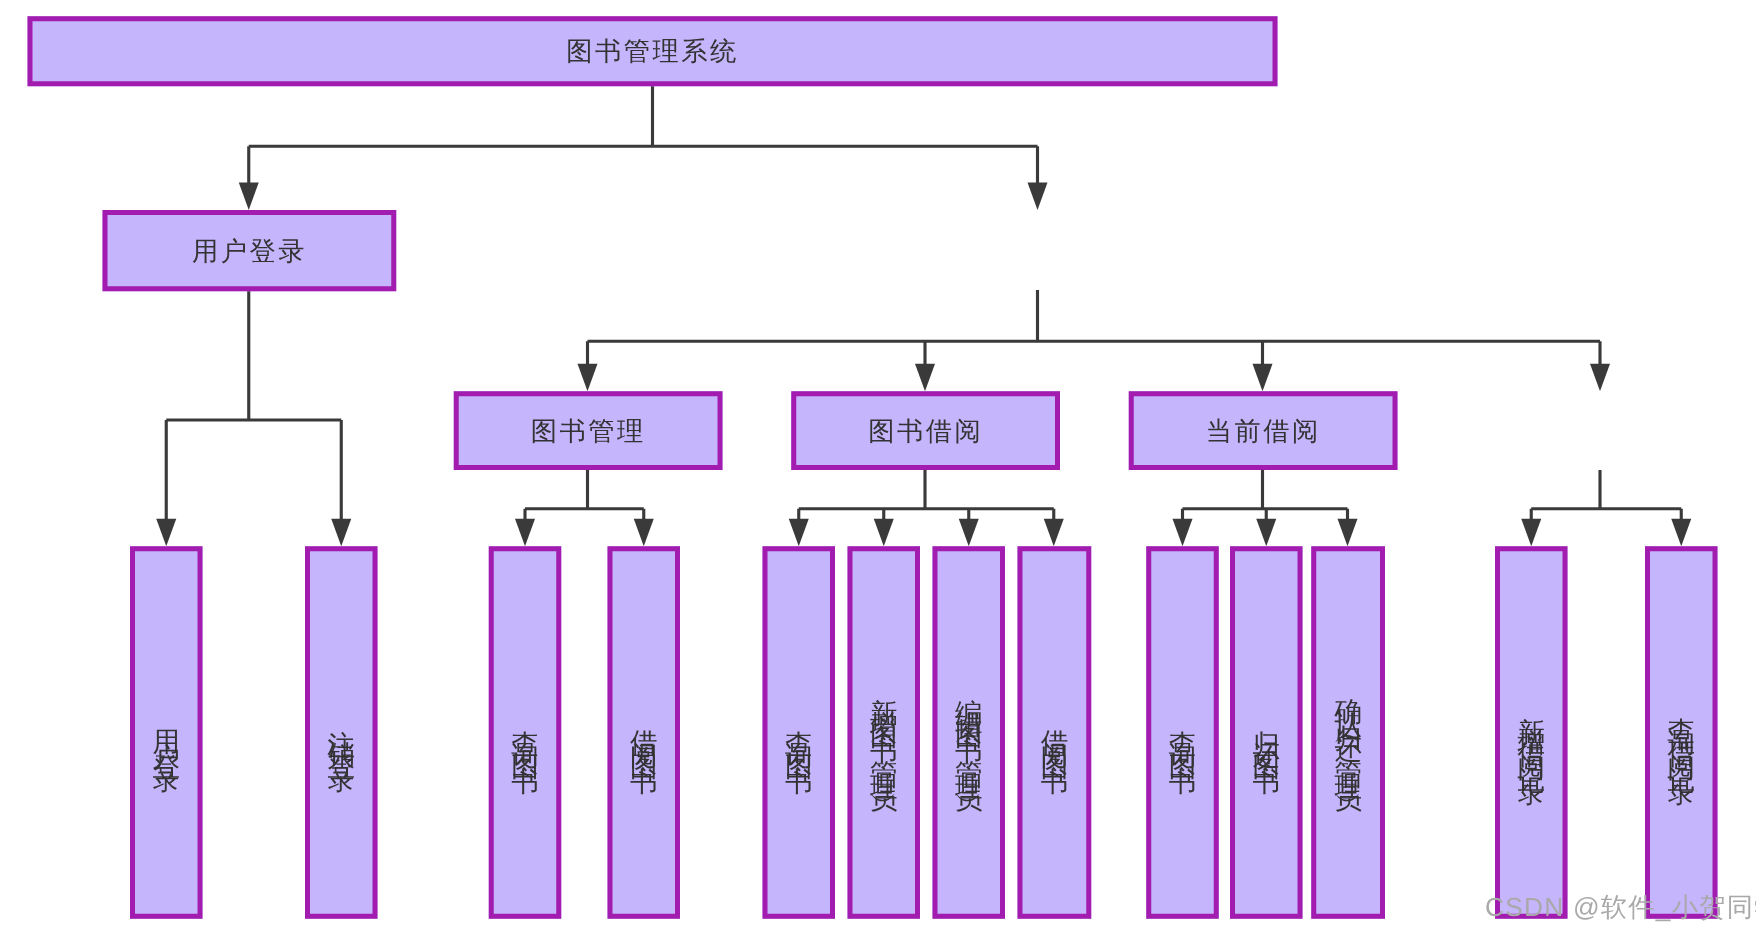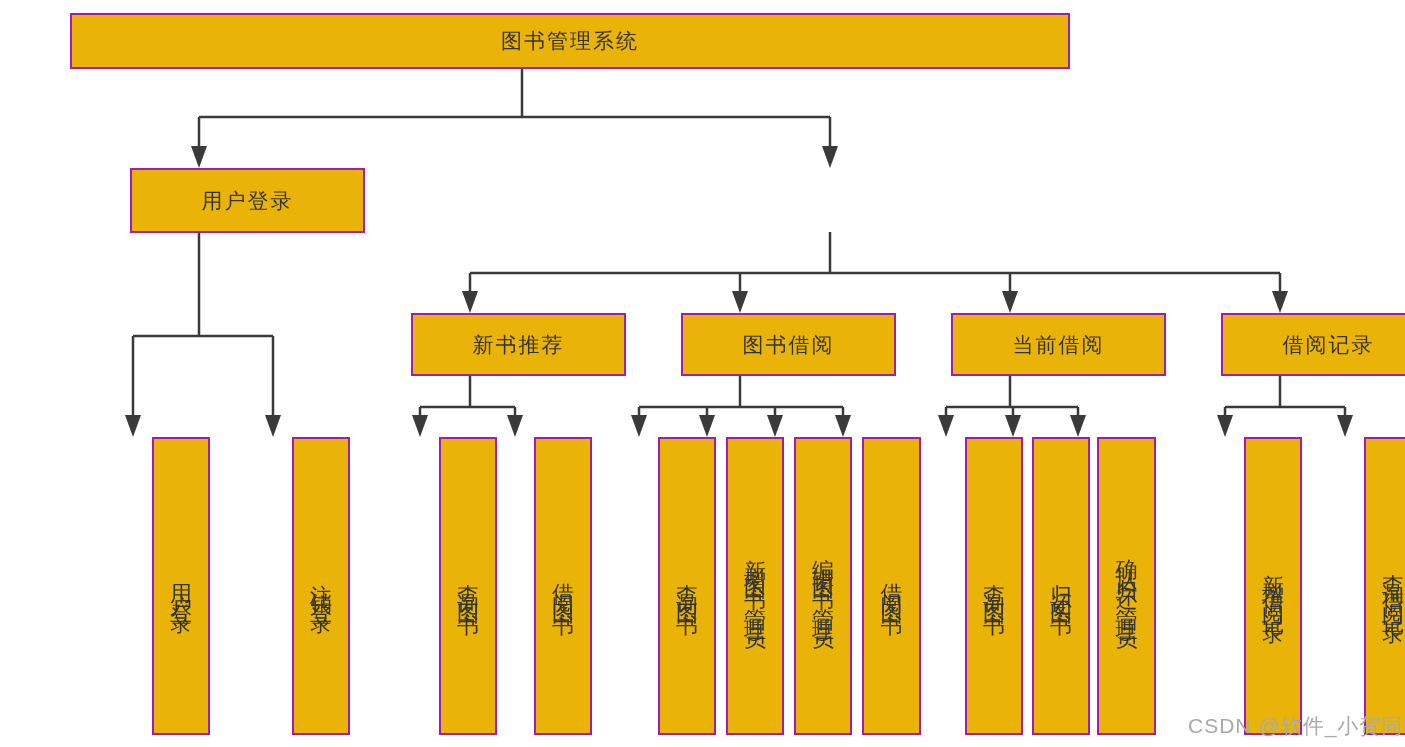--- a/index.html
+++ b/index.html
@@ -7,23 +7,23 @@
     width:1405px; height:747px; position:relative; overflow:hidden;
     background:#ffffff; color:#333333;
     font-family:"Liberation Sans","DejaVu Sans",sans-serif;
   }
   .canvas { position:absolute; inset:0; }
   svg.connectors { position:absolute; left:0; top:0; pointer-events:none; }
   svg.connectors path { fill:none; stroke:#3a3a3a; stroke-width:2.5; }
   svg.connectors polygon { fill:#3a3a3a; stroke:none; }
   .box {
     position:absolute; box-sizing:border-box;
-    border:2px solid #a21caf; background:#eab308;
+    border:4px solid #a21caf; background:#c4b5fd;
     display:flex; align-items:center; justify-content:center;
-    font-size:21px; letter-spacing:2px; color:#333333;margin-left:48px;
+    font-size:21px; letter-spacing:2px; color:#333333;
   }
   .leaf span {
     writing-mode:vertical-rl; text-orientation:mixed;
     font-size:22px; letter-spacing:10px; line-height:1;
   }
   .watermark {
     position:absolute; left:1188px; top:712px;
     font-size:21px; letter-spacing:1px; color:#a9a9a9;
     white-space:nowrap;
   }
@@ -69,30 +69,27 @@
 
   <div class="box" style="left:22px; top:13px; width:1000px; height:56px;">
     <span>图书管理系统</span>
   </div>
 
   <div class="box" style="left:82px; top:168px; width:235px; height:65px;">
     <span>用户登录</span>
   </div>
 
   <div class="box" style="left:363px; top:313px; width:215px; height:63px;">
-    <span>新书推荐</span>
+    <span>图书管理</span>
   </div>
   <div class="box" style="left:633px; top:313px; width:215px; height:63px;">
     <span>图书借阅</span>
   </div>
   <div class="box" style="left:903px; top:313px; width:215px; height:63px;">
     <span>当前借阅</span>
-  </div>
-  <div class="box" style="left:1173px; top:313px; width:215px; height:63px;">
-    <span>借阅记录</span>
   </div>
 
   <div class="box leaf" style="left:104px; top:437px; width:58px; height:298px;">
     <span>用户登录</span>
   </div>
   <div class="box leaf" style="left:244px; top:437px; width:58px; height:298px;">
     <span>注销登录</span>
   </div>
 
   <div class="box leaf" style="left:391px; top:437px; width:58px; height:298px;">

